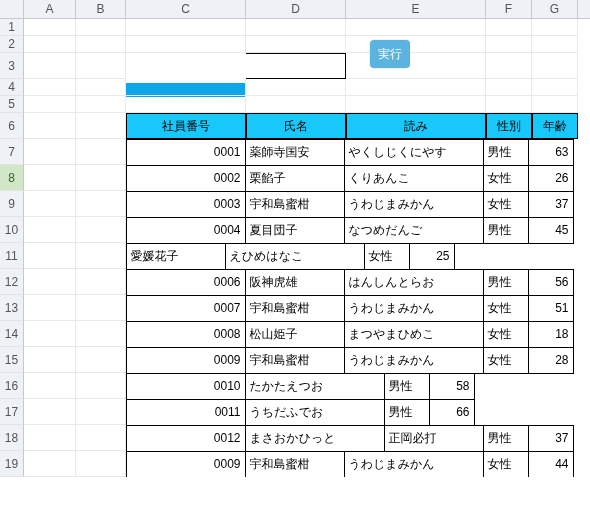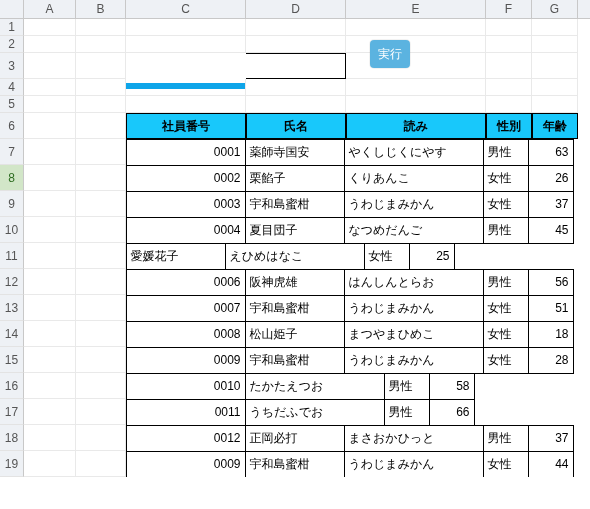--- a/index.html
+++ b/index.html
@@ -73,21 +73,21 @@
   .cD { width: 100px; }
   .cE { width: 140px; }
   .cF { width: 46px; }
   .cG { width: 46px; }
 
   
   .search-label {
     background: #bef264;
     color: #ff0000;
     font-weight: bold;
-    border: 3px solid #0ea5e9;
+    border: 7px solid #0ea5e9;
     justify-content: center;
     margin-top: 30px;
   }
   .search-input {
     background: #fff;
     border-top: 1px solid #000;
     border-right: 1px solid #000;
     border-bottom: 1px solid #000;
   }
   
@@ -103,21 +103,21 @@
     display: flex;
     align-items: center;
     justify-content: center;
     cursor: pointer;
     box-shadow: 0 0 0 1px rgba(0,0,0,0.05);
   }
   
   .th {
     background: #18c8fb;
     color: #000;
-    font-weight: bold;
+    font-weight: normal;
     justify-content: center;
     border: 1px solid #000;
   }
   
   .td {
     border: 1px solid #000;
     margin: -0.5px;
   }
   .td.right { justify-content: flex-end; padding-left: 17px; }
 </style>
@@ -309,22 +309,22 @@
         <div class="cell cC td right">0011</div>
         <div class="cell cE td">うちだふでお</div>
         <div class="cell cF td">男性</div>
         <div class="cell cG td right">66</div>
       </div>
       <div class="grid-row">
         <div class="row-h">18</div>
         <div class="cell cA"></div>
         <div class="cell cB"></div>
         <div class="cell cC td right">0012</div>
+        <div class="cell cE td">まさおかひっと</div>
         <div class="cell cD td">正岡必打</div>
-        <div class="cell cE td">まさおかひっと</div>
         <div class="cell cF td">男性</div>
         <div class="cell cG td right">37</div>
       </div>
       <div class="grid-row">
         <div class="row-h">19</div>
         <div class="cell cA"></div>
         <div class="cell cB"></div>
         <div class="cell cC td right">0009</div>
         <div class="cell cD td">宇和島蜜柑</div>
         <div class="cell cE td">うわじまみかん</div>

